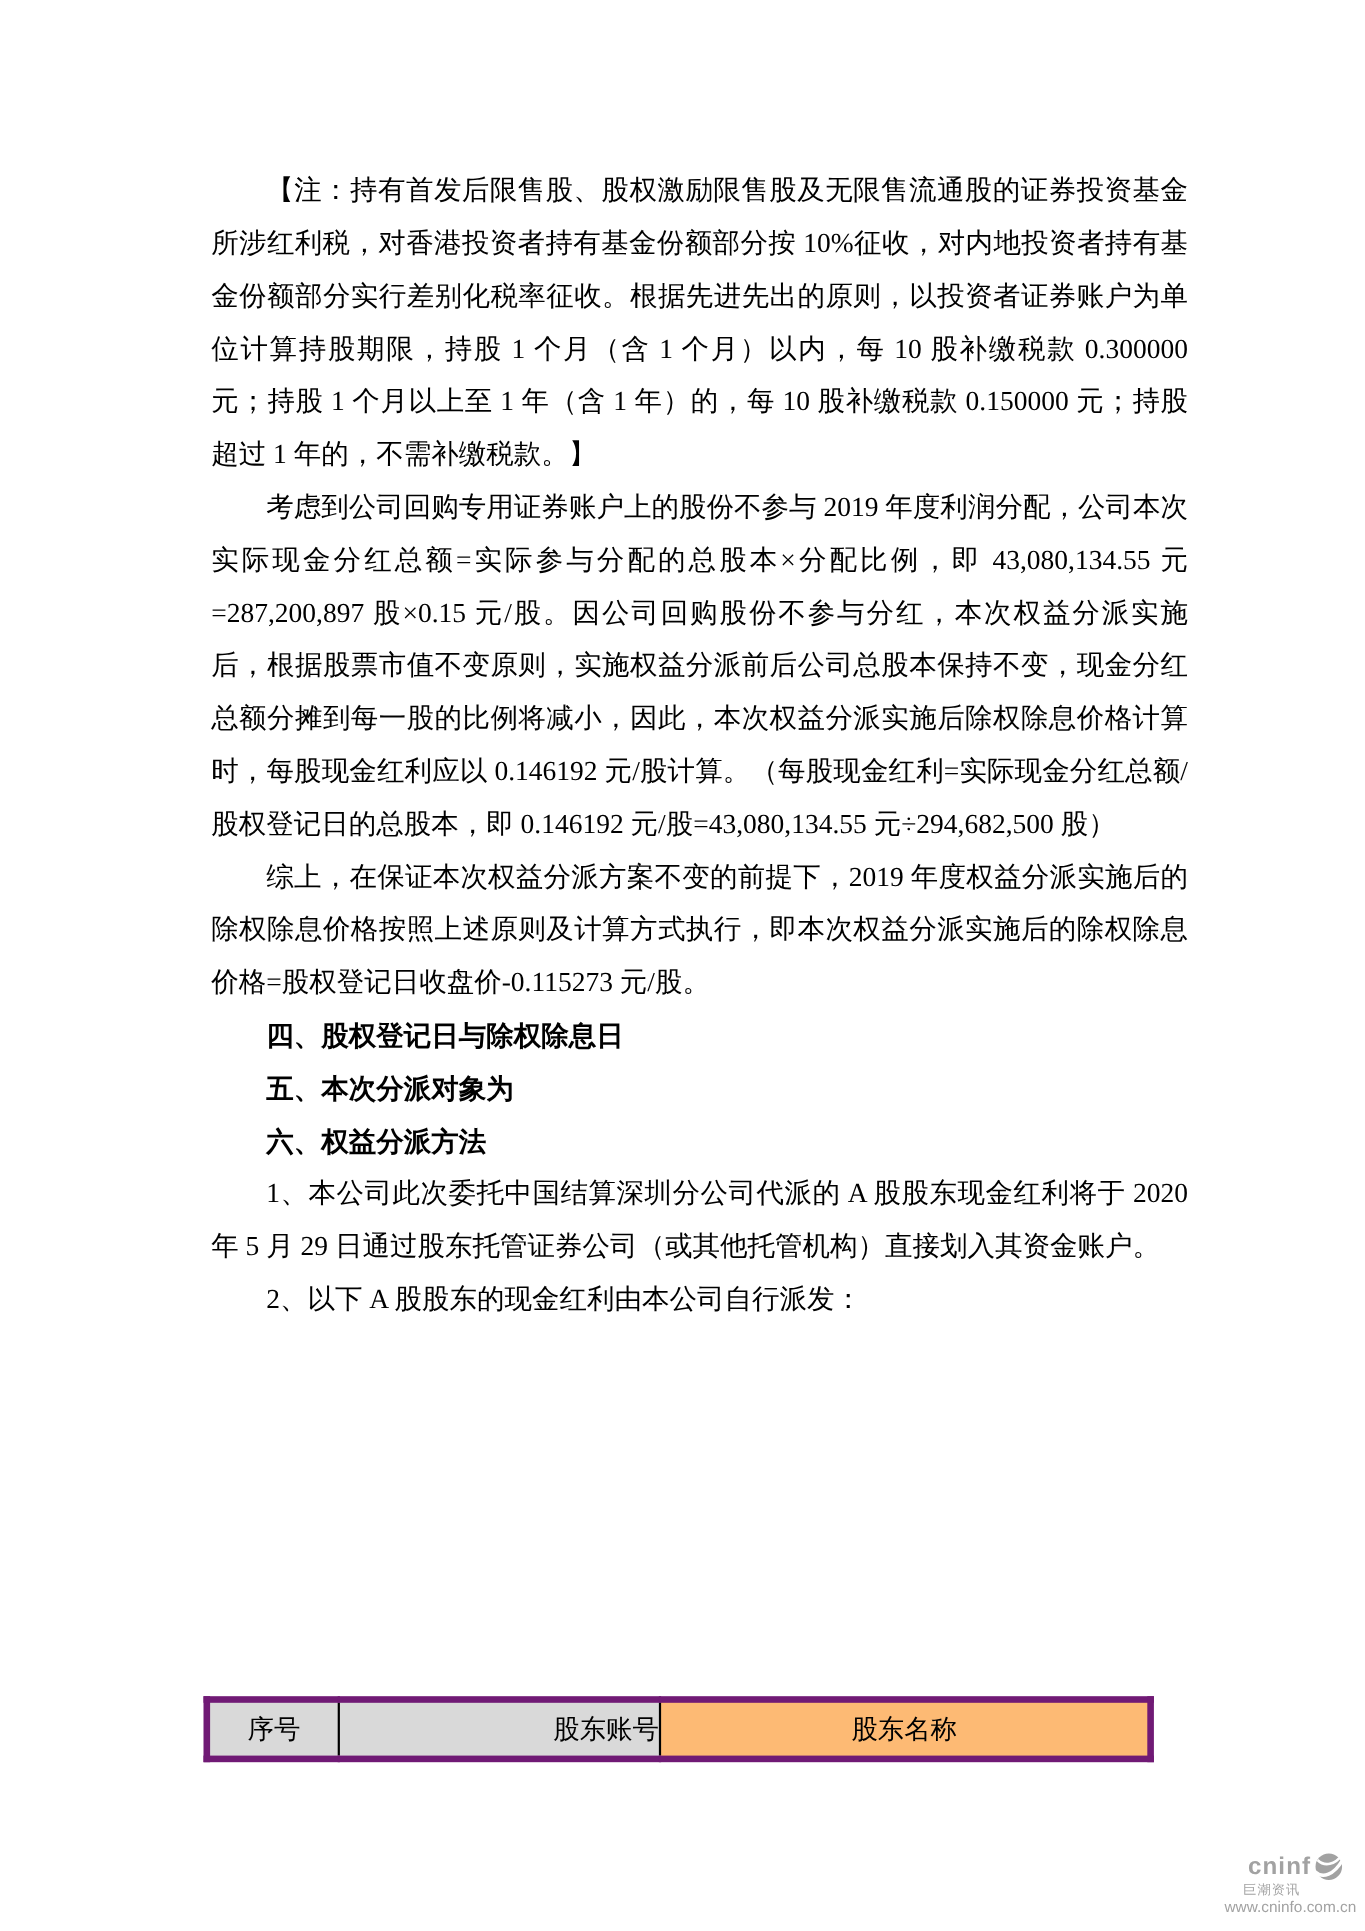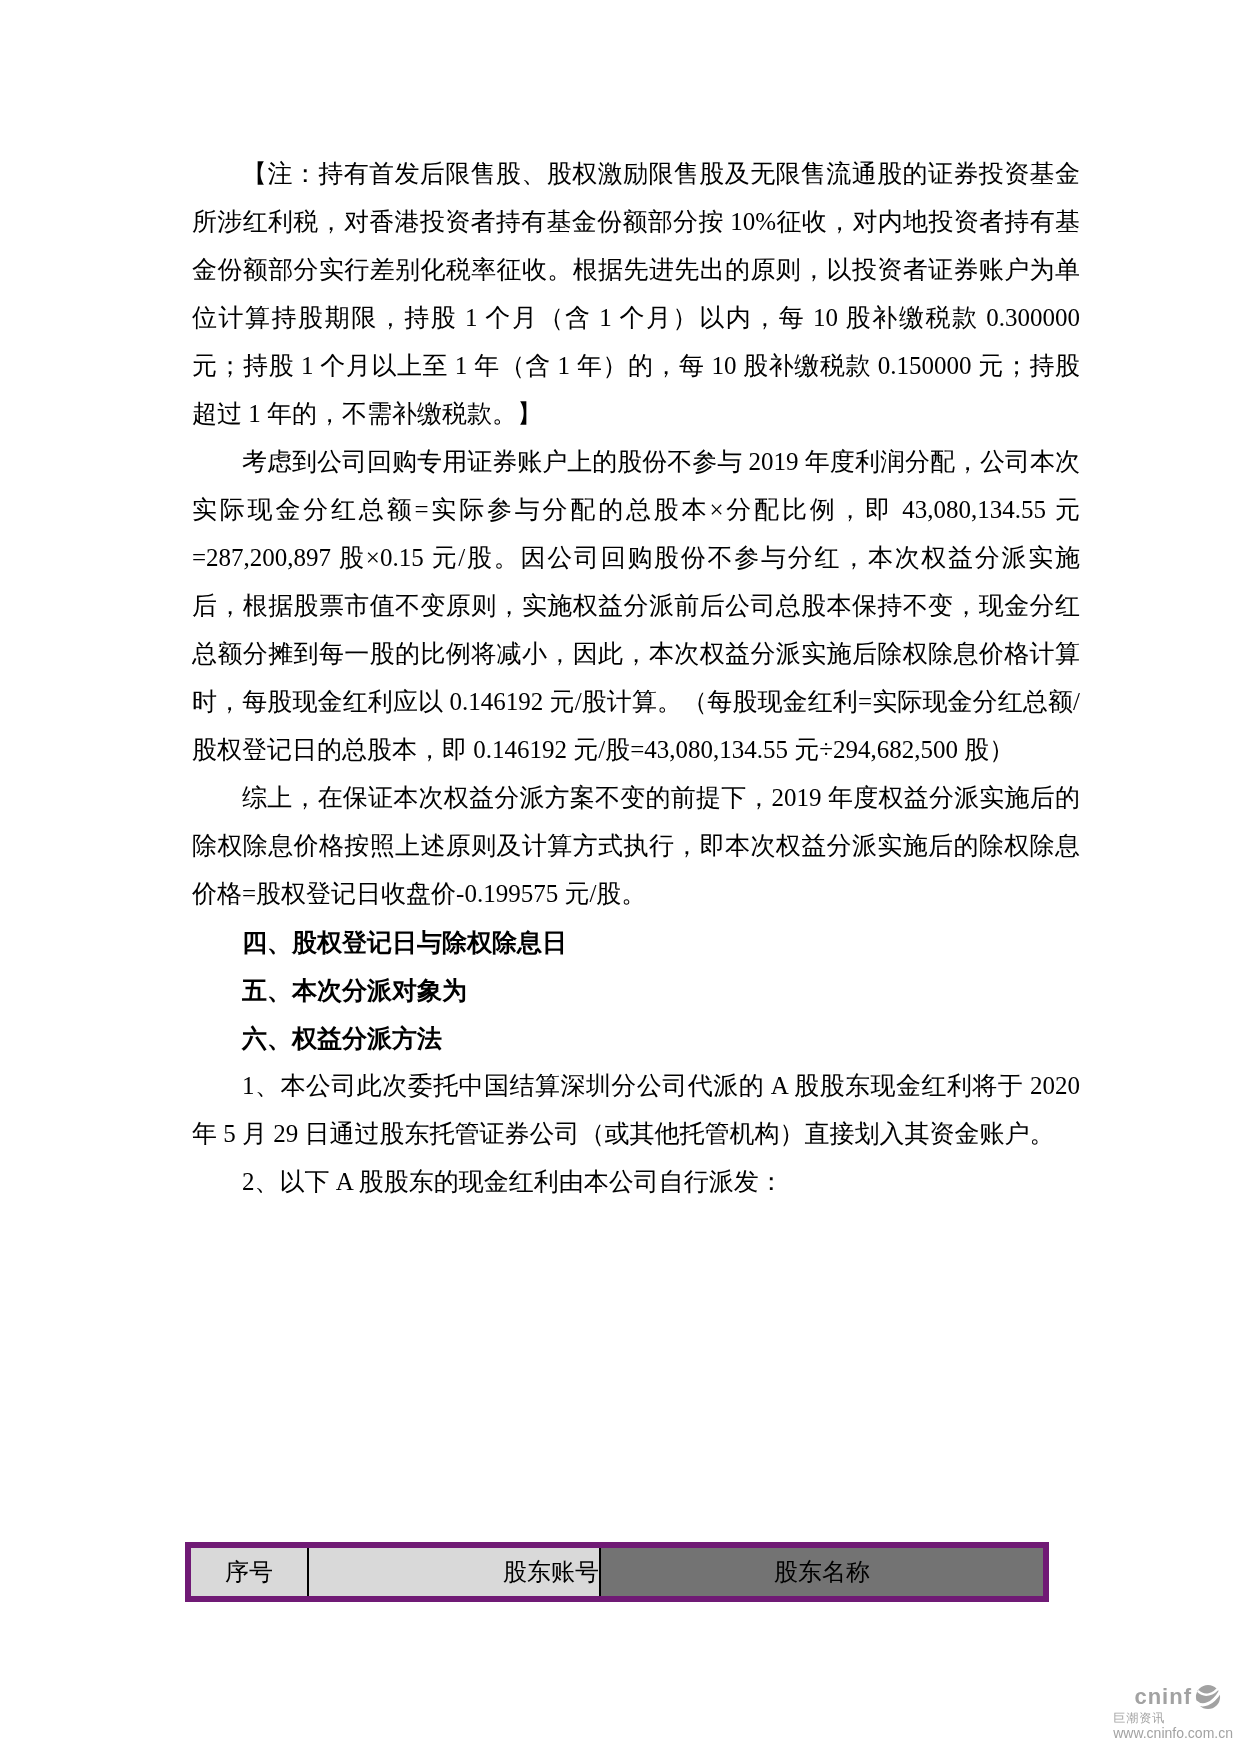--- a/index.html
+++ b/index.html
@@ -58,21 +58,21 @@
     font-weight: normal;
     color: #000000;
   }
   .col-1 { width: 120px; }
   .col-2 { width: 292px; }
   .col-3 { width: 446px; }
   .watermark {
     position: absolute;
     top: 1684px;
     right: 8px;
-    text-align: left;
+    text-align: center;
     margin-left: 12px;
   }
   .wm-logo-row {
     display: flex;
     align-items: center;
     justify-content: flex-end;
     gap: 3px;
     margin-right: 12px;
   }
   .wm-logo-text {
@@ -99,42 +99,42 @@
 </style>
 </head>
 <body>
 
 <div class="page">
 
   <div class="content">
     <p class="para">【注：持有首发后限售股、股权激励限售股及无限售流通股的证券投资基金所涉红利税，对香港投资者持有基金份额部分按 10%征收，对内地投资者持有基金份额部分实行差别化税率征收。根据先进先出的原则，以投资者证券账户为单位计算持股期限，持股 1 个月（含 1 个月）以内，每 10 股补缴税款 0.300000 元；持股 1 个月以上至 1 年（含 1 年）的，每 10 股补缴税款 0.150000 元；持股超过 1 年的，不需补缴税款。】</p>
 
     <p class="para">考虑到公司回购专用证券账户上的股份不参与 2019 年度利润分配，公司本次实际现金分红总额=实际参与分配的总股本×分配比例，即 43,080,134.55 元=287,200,897 股×0.15 元/股。因公司回购股份不参与分红，本次权益分派实施后，根据股票市值不变原则，实施权益分派前后公司总股本保持不变，现金分红总额分摊到每一股的比例将减小，因此，本次权益分派实施后除权除息价格计算时，每股现金红利应以 0.146192 元/股计算。（每股现金红利=实际现金分红总额/股权登记日的总股本，即 0.146192 元/股=43,080,134.55 元÷294,682,500 股）</p>
-    <p class="para">综上，在保证本次权益分派方案不变的前提下，2019 年度权益分派实施后的除权除息价格按照上述原则及计算方式执行，即本次权益分派实施后的除权除息价格=股权登记日收盘价-0.199575 元/股。</p>
+    <p class="para">综上，在保证本次权益分派方案不变的前提下，2019 年度权益分派实施后的除权除息价格按照上述原则及计算方式执行，即本次权益分派实施后的除权除息价格=股权登记日收盘价-0.115273 元/股。</p>
 
     <h3 class="heading">四、股权登记日与除权除息日</h3>
 
     <h3 class="heading">五、本次分派对象为</h3>
 
     <h3 class="heading">六、权益分派方法</h3>
     <p class="para">1、本公司此次委托中国结算深圳分公司代派的 A 股股东现金红利将于 2020 年 5 月 29 日通过股东托管证券公司（或其他托管机构）直接划入其资金账户。</p>
     <p class="para">2、以下 A 股股东的现金红利由本公司自行派发：</p>
   </div>
 
   <table class="sh-table">
     <colgroup>
       <col class="col-1">
       <col class="col-2">
       <col class="col-3">
     </colgroup>
     <thead>
       <tr>
         <th style="background: rgb(217, 217, 217);">序号</th>
         <th style="background: rgb(217, 217, 217); text-align: right;">股东账号</th>
-        <th style="background: #737373; margin-left: 36px;">股东名称</th>
+        <th style="background: #fdba74; margin-left: 36px;">股东名称</th>
       </tr>
     </thead>
   </table>
 
   <div class="watermark" style="color: rgb(162, 162, 162);">
     <div class="wm-logo-row">
       <span class="wm-logo-text">cninf</span>
       <svg class="wm-globe" width="26" height="26" viewBox="0 0 28 28" aria-hidden="true">
         <circle cx="14" cy="14" r="13" fill="#a2a2a2"></circle>
         <path d="M0.5 19 C 8 26, 19 22, 27.5 7.5" stroke="#ffffff" stroke-width="3.4" fill="none"></path>

